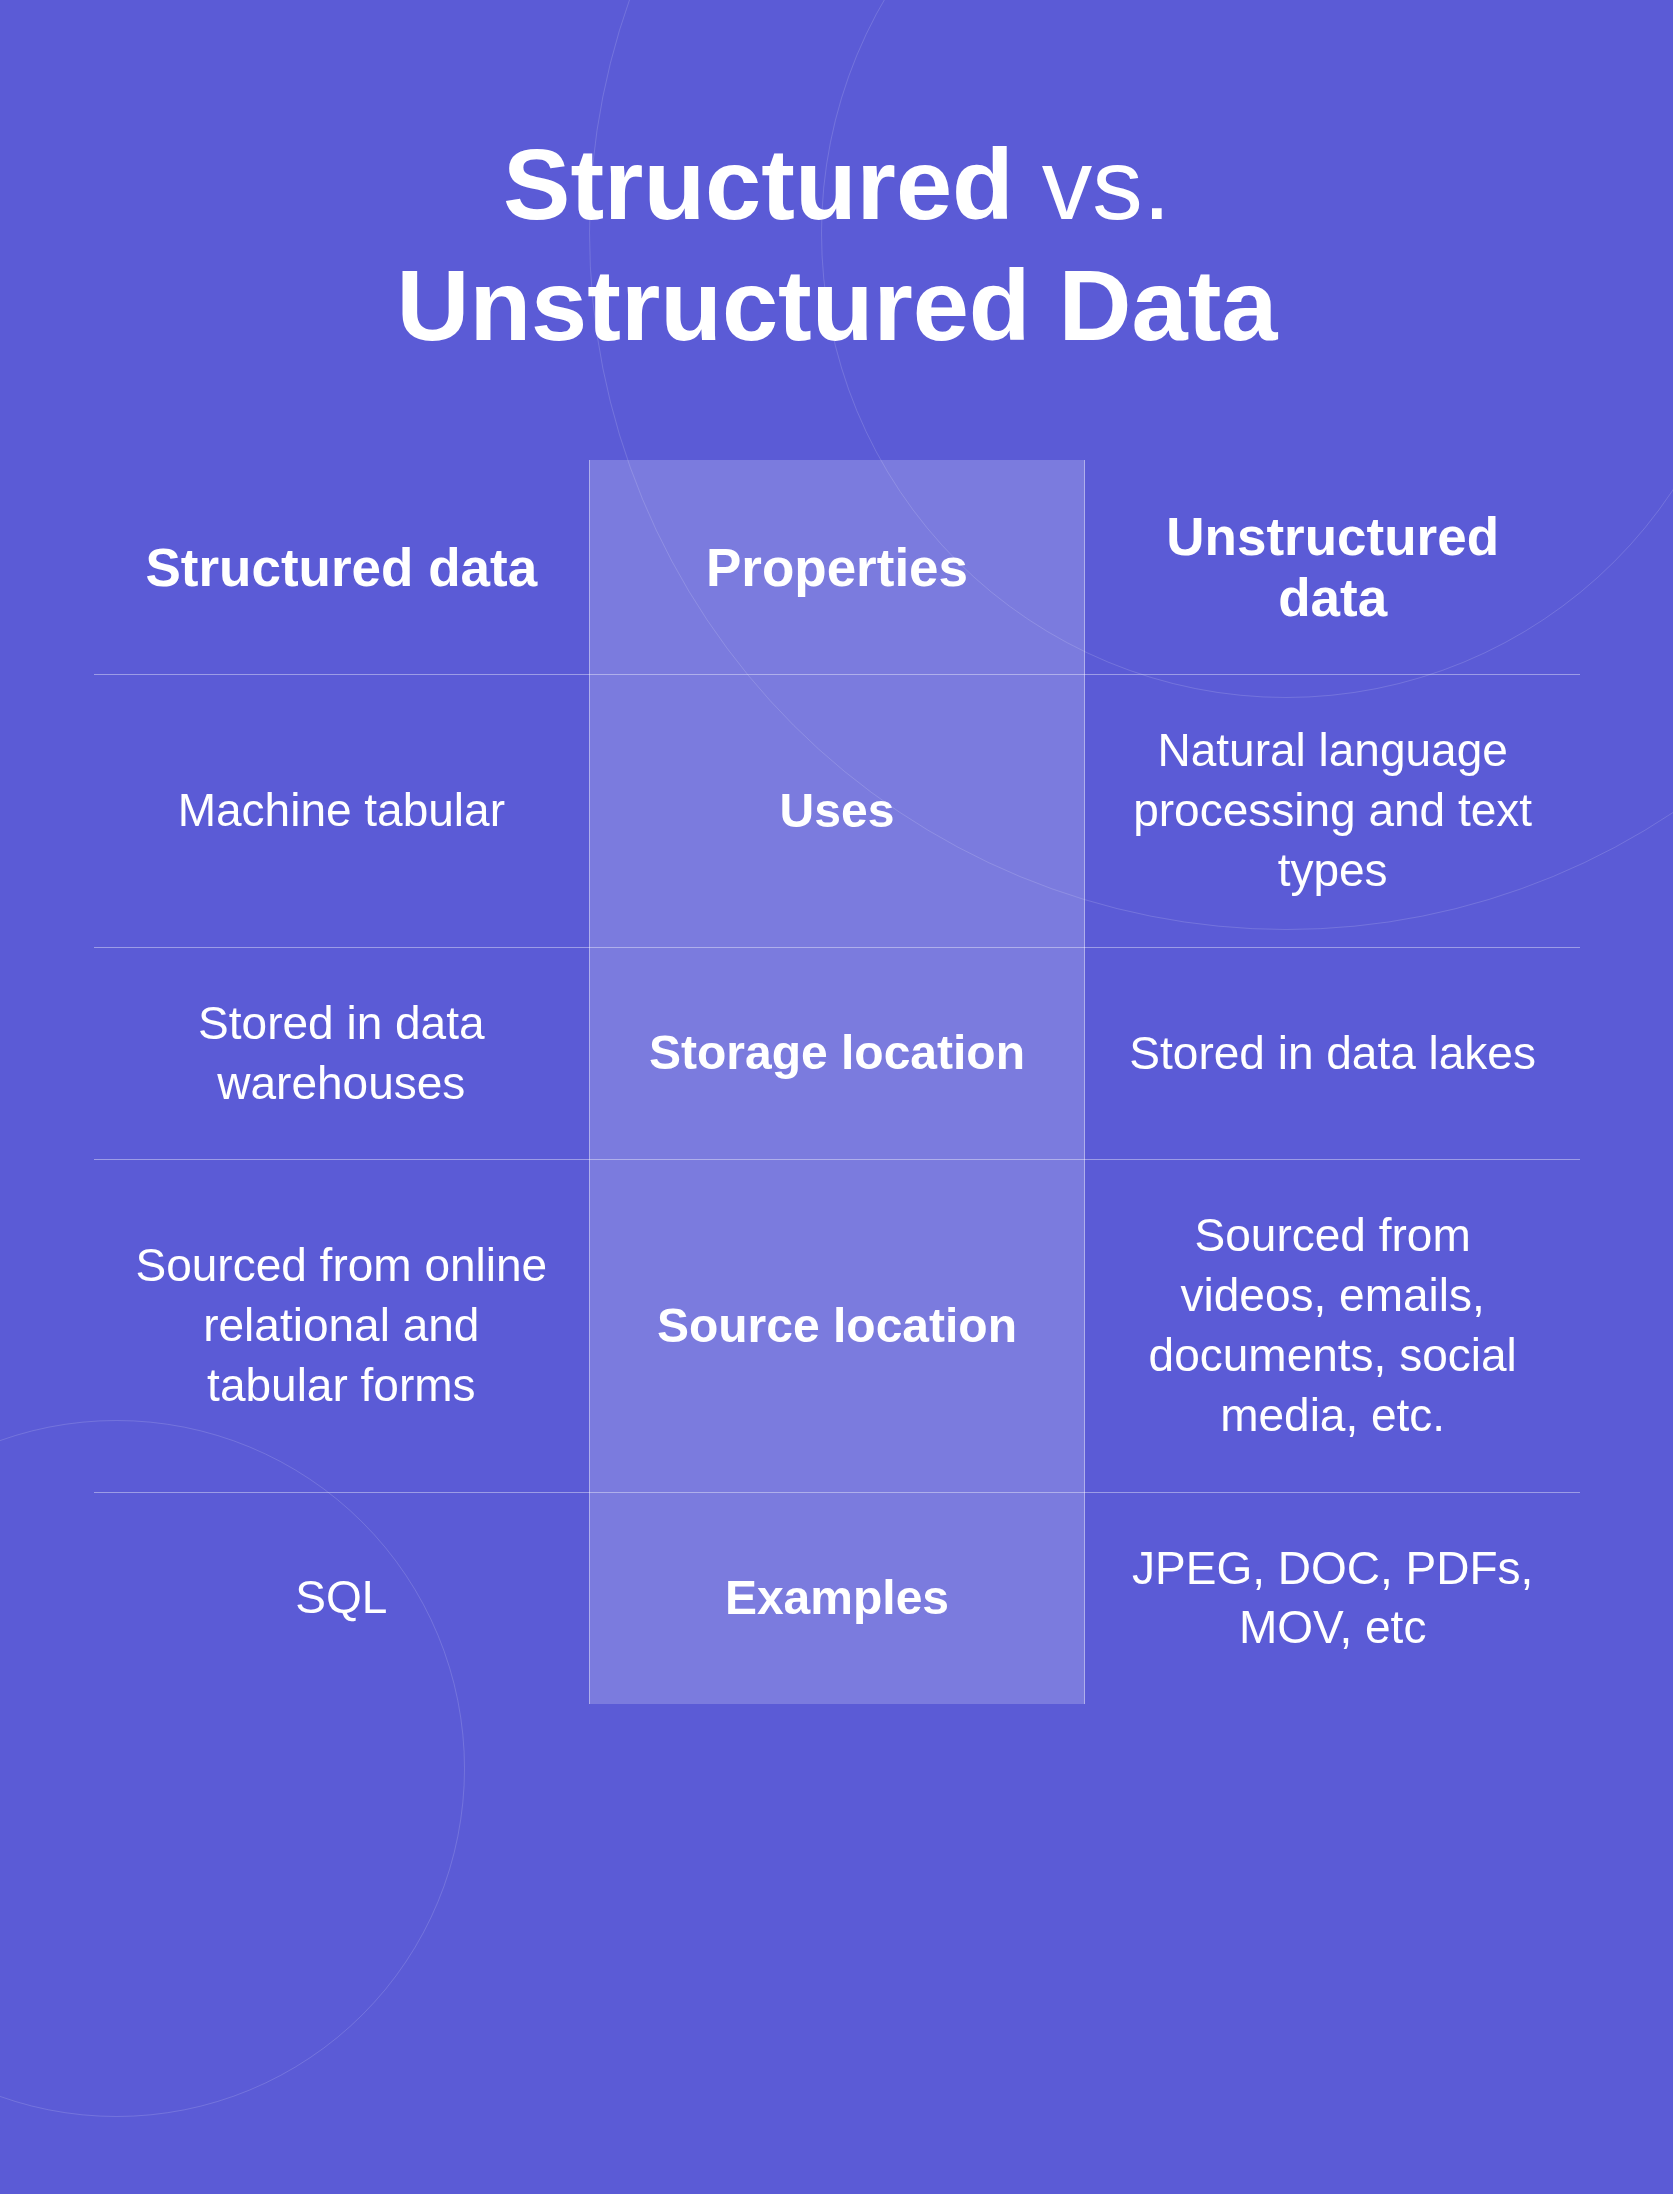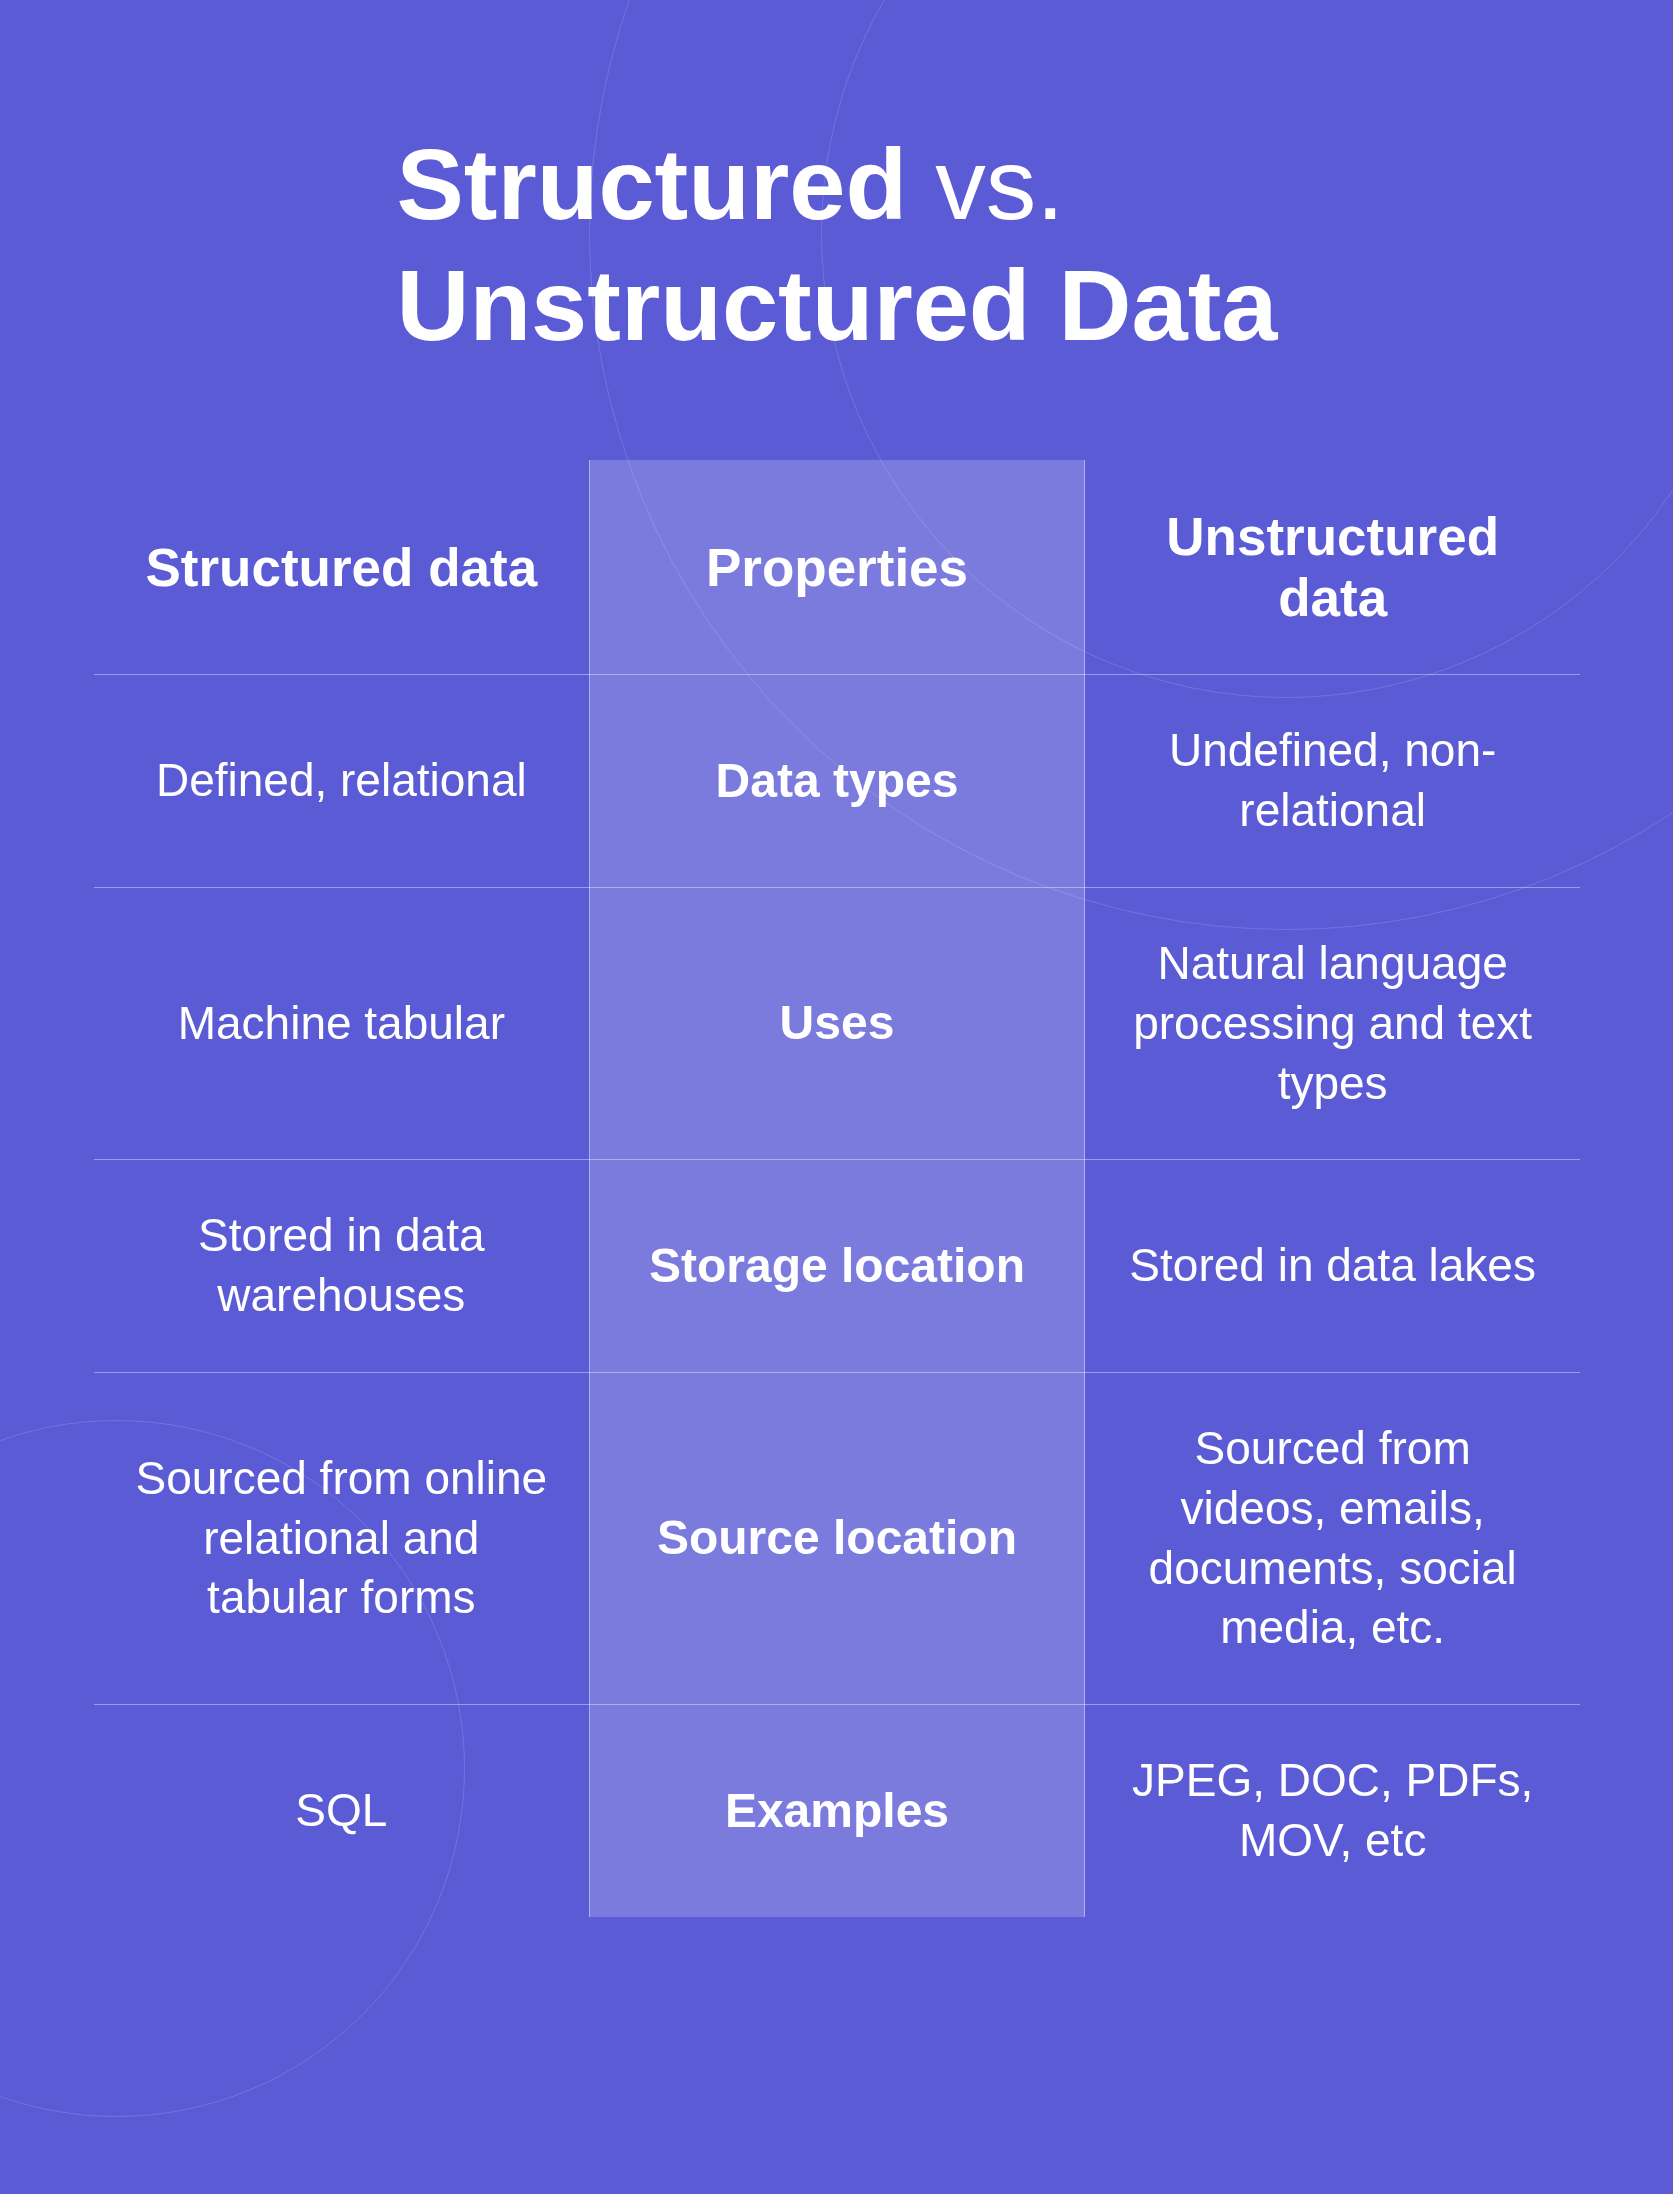--- a/index.html
+++ b/index.html
@@ -49,21 +49,21 @@
       width: 100%;
       max-width: 1674px;
       padding: 124px 93px 77px;
       display: flex;
       flex-direction: column;
       align-items: center;
     }
 
     
     .page-title {
-      text-align: left;
+      text-align: center;
       color: #ffffff;
       margin-bottom: 93px;
       line-height: 1.2;
     }
 
     .page-title .normal {
       font-size: 101px;
       font-weight: 400;
     }
 
@@ -147,25 +147,20 @@
 
   <table class="comparison-table">
     <thead>
       <tr>
         <th class="col-left">Structured data</th>
         <th class="col-middle">Properties</th>
         <th class="col-right">Unstructured data</th>
       </tr>
     </thead>
     <tbody id="table-body">
-    <tr>
-          <td class="col-left">Defined, relational</td>
-          <td class="col-middle">Data types</td>
-          <td class="col-right">Undefined, non-relational</td>
-        </tr>
         <tr>
           <td class="col-left">Machine tabular</td>
           <td class="col-middle">Uses</td>
           <td class="col-right">Natural language processing and text types</td>
         </tr>
         <tr>
           <td class="col-left">Stored in data warehouses</td>
           <td class="col-middle">Storage location</td>
           <td class="col-right">Stored in data lakes</td>
         </tr>

